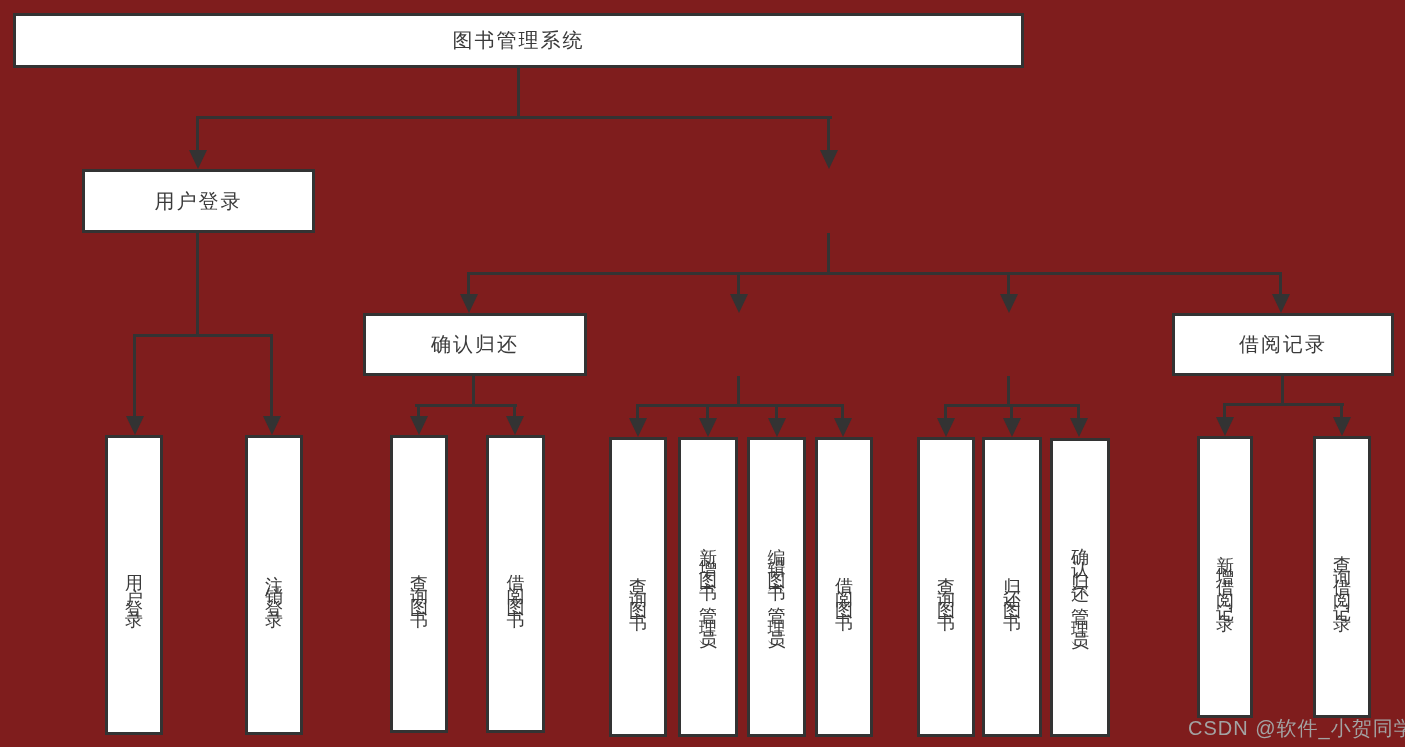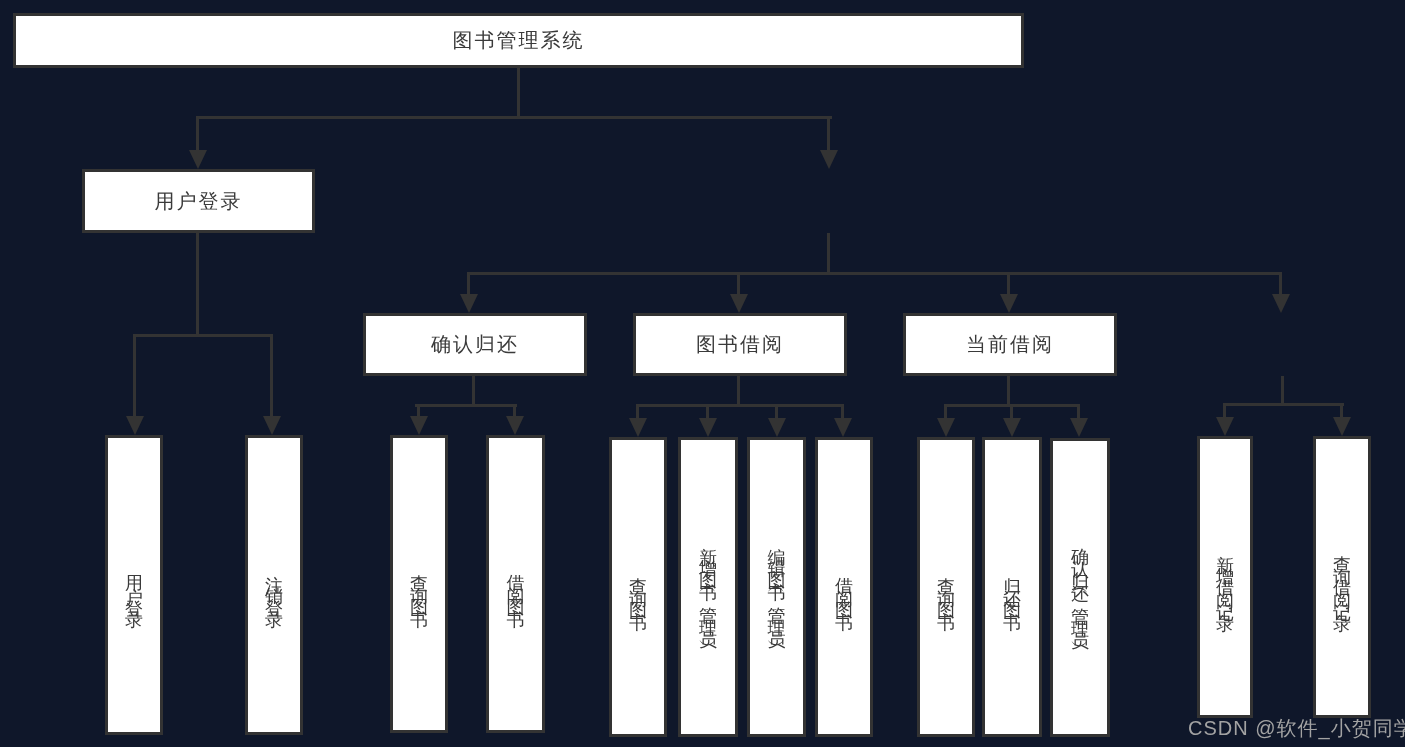--- a/index.html
+++ b/index.html
@@ -1,17 +1,17 @@
 <!DOCTYPE html>
 <html><head>
 <meta charset="utf-8">
 <style>
   html,body{margin:0;padding:0;background:#ffffff;}
   .canvas{
-    position:relative;width:1405px;height:747px;background:#0f172a;overflow:hidden;
+    position:relative;width:1405px;height:747px;background:#7f1d1d;overflow:hidden;
     font-family:"Liberation Sans","DejaVu Sans",sans-serif;color:#3a3a3a;
   }
   .node{
     position:absolute;box-sizing:border-box;background:#ffffff;
     border:3px solid #333333;display:flex;align-items:center;justify-content:center;
   }
   .h-label{font-size:20px;letter-spacing:2px;color:#3a3a3a;white-space:nowrap;}
   .v-label{
     writing-mode:vertical-rl;text-orientation:mixed;
     font-size:18px;letter-spacing:12px;color:#3a3a3a;line-height:1;
@@ -96,25 +96,22 @@
     <span class="h-label">图书管理系统</span>
   </div>
 
   <div class="node" style="left:82px;top:169px;width:233px;height:64px">
     <span class="h-label">用户登录</span>
   </div>
 
   <div class="node" style="left:363px;top:313px;width:224px;height:63px">
     <span class="h-label">确认归还</span>
   </div>
-  <div class="node" style="left:633px;top:313px;width:214px;height:63px">
-    <span class="h-label">图书借阅</span>
-  </div>
-  <div class="node" style="left:903px;top:313px;width:214px;height:63px">
-    <span class="h-label">当前借阅</span>
+  <div class="node" style="left:1172px;top:313px;width:222px;height:63px">
+    <span class="h-label">借阅记录</span>
   </div>
 
   <div class="node" style="left:105px;top:435px;width:58px;height:300px">
     <span class="v-label">用户登录</span>
   </div>
   <div class="node" style="left:245px;top:435px;width:58px;height:300px">
     <span class="v-label">注销登录</span>
   </div>
 
   <div class="node" style="left:390px;top:435px;width:58px;height:298px">

